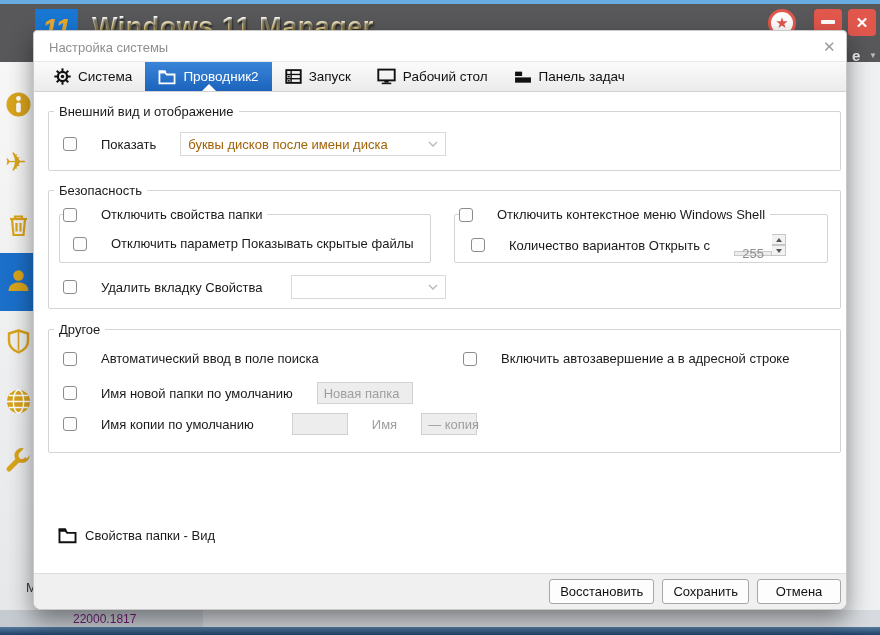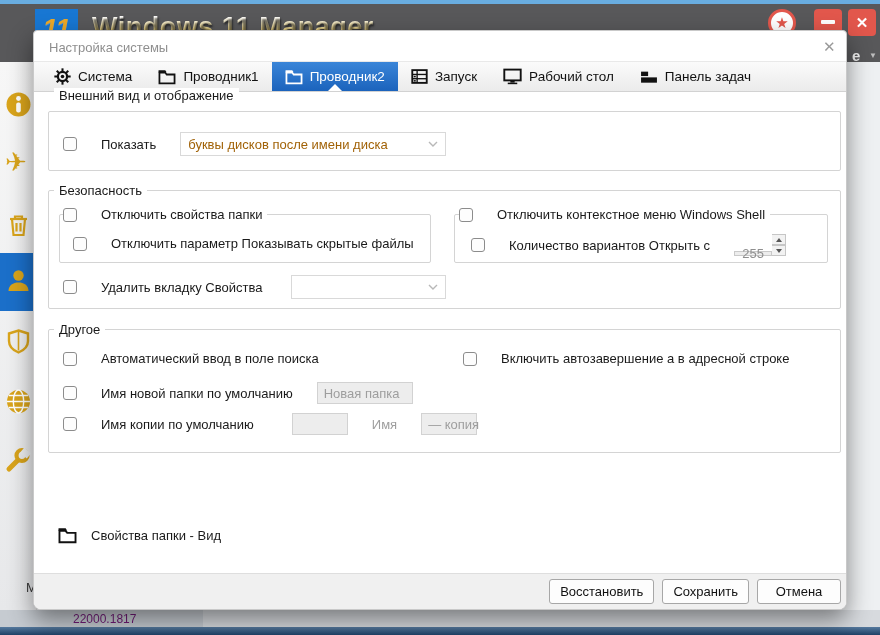--- a/index.html
+++ b/index.html
@@ -78,21 +78,21 @@
   .spin .val { width:38px; background:#ededed; border:1px solid #c9c9c9; color:#8f8f8f; font-size:13px;
         display:flex; align-items:center; justify-content:center;margin-top:17px; }
   .spin .arrows { width:14px; display:flex; flex-direction:column; }
   .spin .arrows span { flex:1; background:#f2f2f2; border:1px solid #c6c6c6; border-left:none;
         display:flex; align-items:center; justify-content:center; cursor:pointer; }
   .tri-up { width:0; height:0; border-left:3px solid transparent; border-right:3px solid transparent;
         border-bottom:4px solid #555; }
   .tri-dn { width:0; height:0; border-left:3px solid transparent; border-right:3px solid transparent;
         border-top:4px solid #555; }
 
-  .info-row { position:absolute; left:24px; top:496px; display:flex; align-items:center; gap:14px;
+  .info-row { position:absolute; left:24px; top:496px; display:flex; align-items:center; gap:8px;
         font-size:13px; color:#1a1a1a; }
 
   .footer { position:absolute; left:0; bottom:0; width:100%; height:36px; background:#f0f0f0;
         border-top:1px solid #dedede; border-radius:0 0 7px 7px; display:flex; justify-content:flex-end;
         align-items:center; gap:8px; padding-right:5px; }
   .btn { height:25px; min-width:84px; background:#fdfdfd; border:1px solid #a7a7a7; border-radius:3px;
         font-size:13px; color:#111; font-family:"Liberation Sans",sans-serif; cursor:pointer; padding:0 10px; }
 </style>
 </head>
 <body>
@@ -181,27 +181,20 @@
             <rect x="8.8" y="0.4" width="2.4" height="3.6" transform="rotate(180 10 10)"></rect>
             <rect x="8.8" y="0.4" width="2.4" height="3.6" transform="rotate(225 10 10)"></rect>
             <rect x="8.8" y="0.4" width="2.4" height="3.6" transform="rotate(270 10 10)"></rect>
             <rect x="8.8" y="0.4" width="2.4" height="3.6" transform="rotate(315 10 10)"></rect>
           </g>
           <circle cx="10" cy="10" r="5.4" fill="none" stroke="#111" stroke-width="2.6"></circle>
           <circle cx="10" cy="10" r="2.1" fill="#111"></circle>
         </svg>
       <span>Система</span>
     </div>
-    <div class="tab">
-      <svg width="18" height="16" viewBox="0 0 20 18" fill="none" stroke="#111" stroke-width="2">
-          <path d="M1.5 4 h6.4 l1.8 2.2 h8.8 v10 h-17 z"></path>
-          <path d="M1.5 4 v-1.6 h6 l1 1.6"></path>
-        </svg>
-      <span>Проводник1</span>
-    </div>
     <div class="tab active">
       <svg width="18" height="16" viewBox="0 0 20 18" fill="none" stroke="#fff" stroke-width="2">
           <path d="M1.5 4 h6.4 l1.8 2.2 h8.8 v10 h-17 z"></path>
           <path d="M1.5 4 v-1.6 h6 l1 1.6"></path>
         </svg>
       <span>Проводник2</span>
     </div>
     <div class="tab">
       <svg width="17" height="17" viewBox="0 0 20 20">
           <rect x="1.5" y="2.5" width="17" height="15" fill="none" stroke="#111" stroke-width="2.2"></rect>
@@ -224,21 +217,21 @@
     <div class="tab">
       <svg width="18" height="15" viewBox="0 0 20 17">
           <rect x="1" y="3" width="8" height="5" fill="#111"></rect>
           <rect x="1" y="9.5" width="18" height="6" fill="#111"></rect>
         </svg>
       <span>Панель задач</span>
     </div>
   </div>
 
   <div class="group" style="left:14px; top:80px; width:793px; height:60px;"></div>
-  <div class="legend" style="left:20px; top:57px;">Внешний вид и отображение</div>
+  <div class="legend" style="left:20px; top:73px;">Внешний вид и отображение</div>
   <div class="row" style="left:29px; top:101px;">
     <span class="cb"></span>
     <span class="cblabel">Показать</span>
     <div class="dd" style="width:266px;">
       <span>буквы дисков после имени диска</span>
       <svg width="10" height="6" viewBox="0 0 10 6">
           <polyline points="1,1 5,5 9,1" fill="none" stroke="#b8b8b8" stroke-width="1.4"></polyline>
         </svg>
     </div>
   </div>

